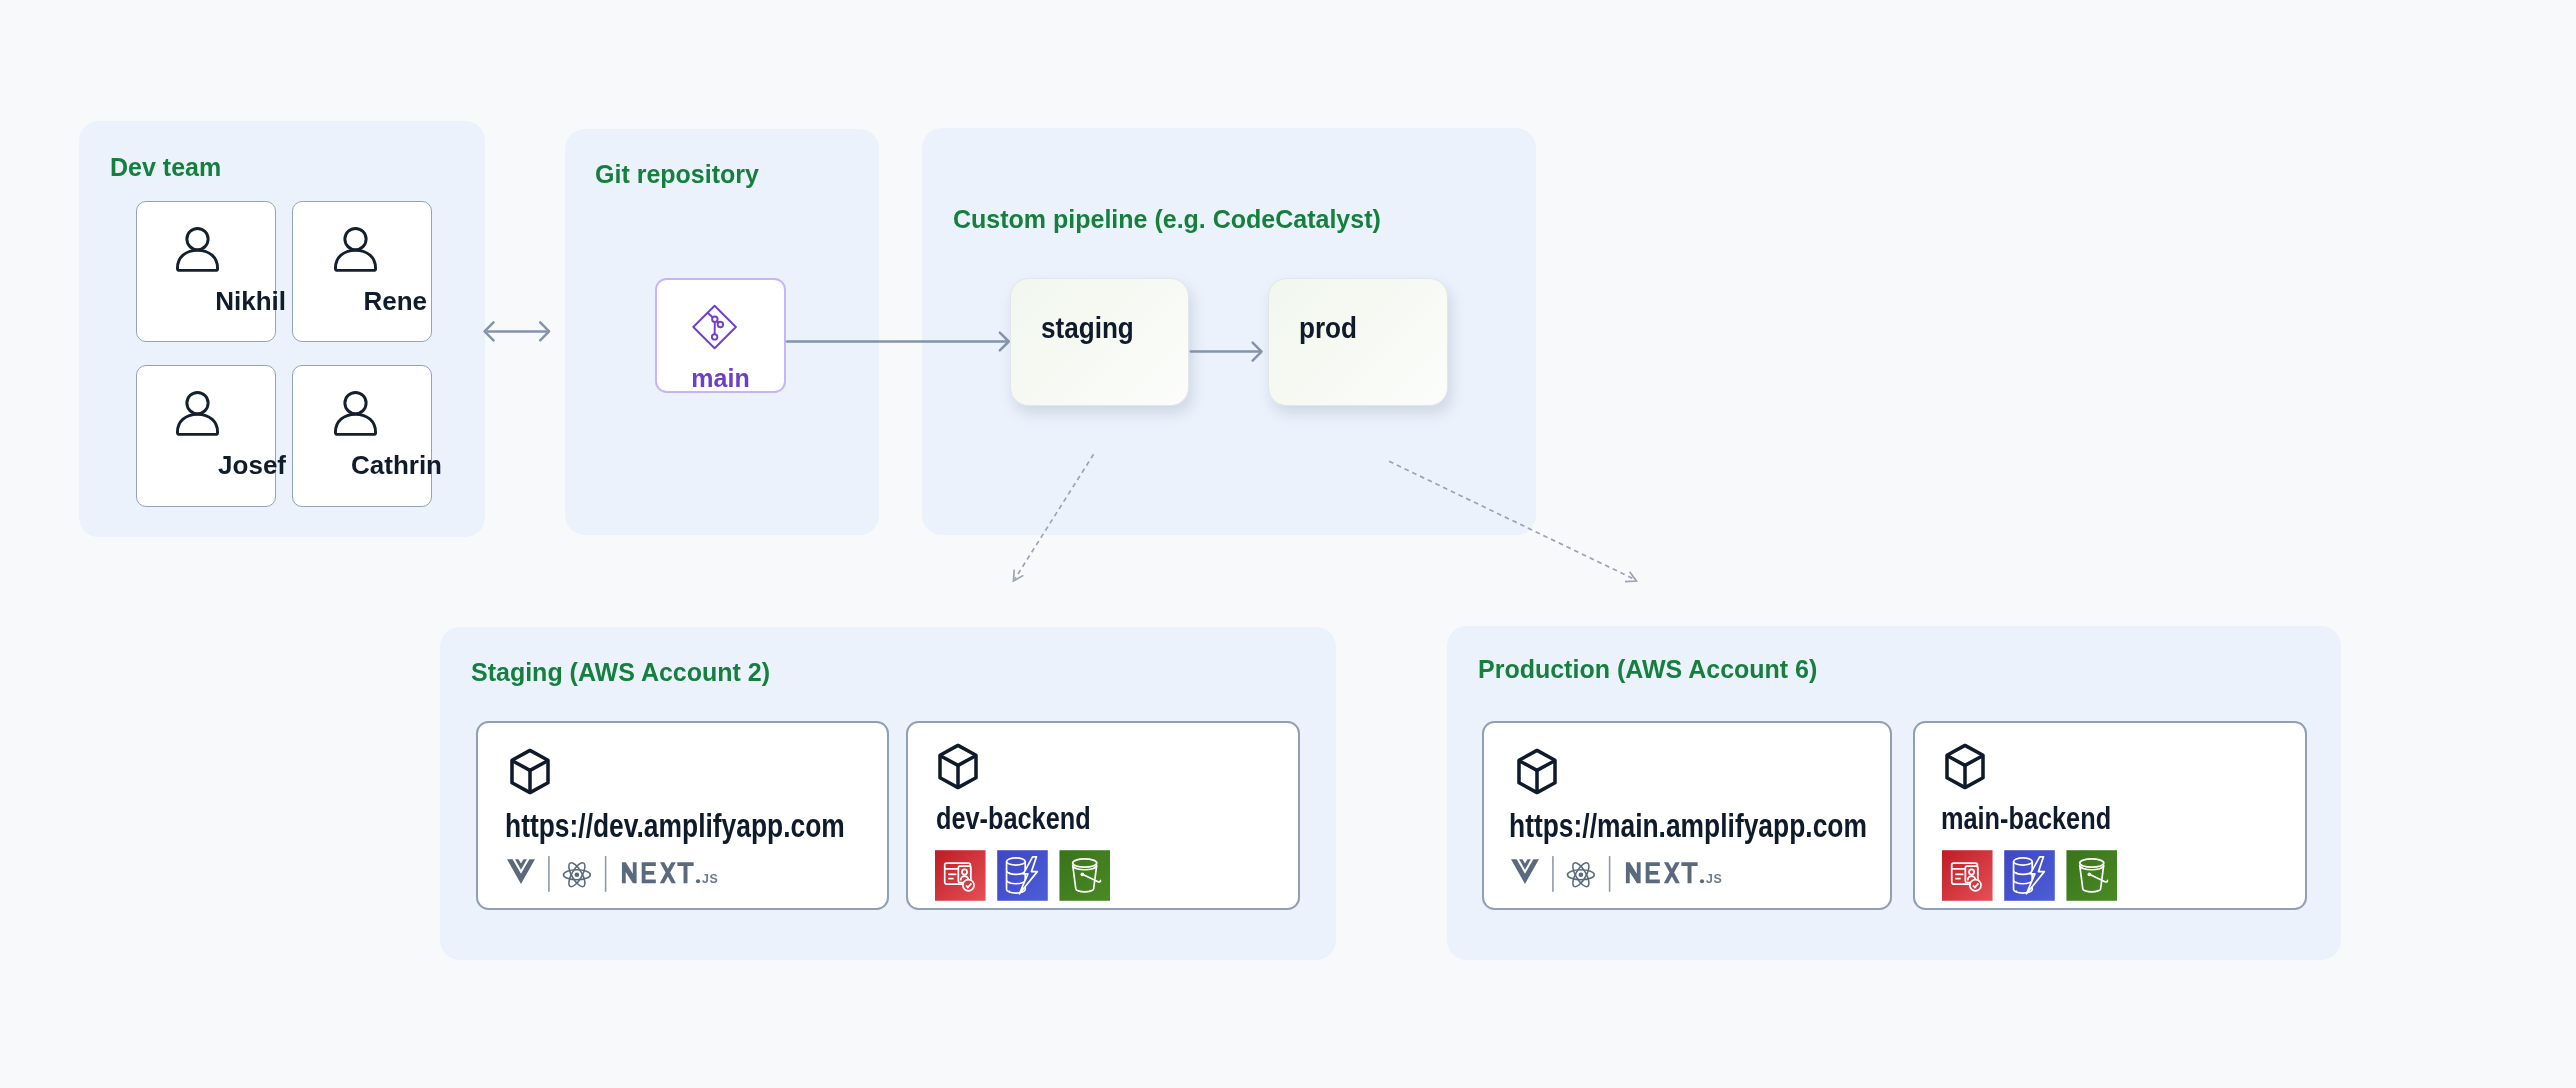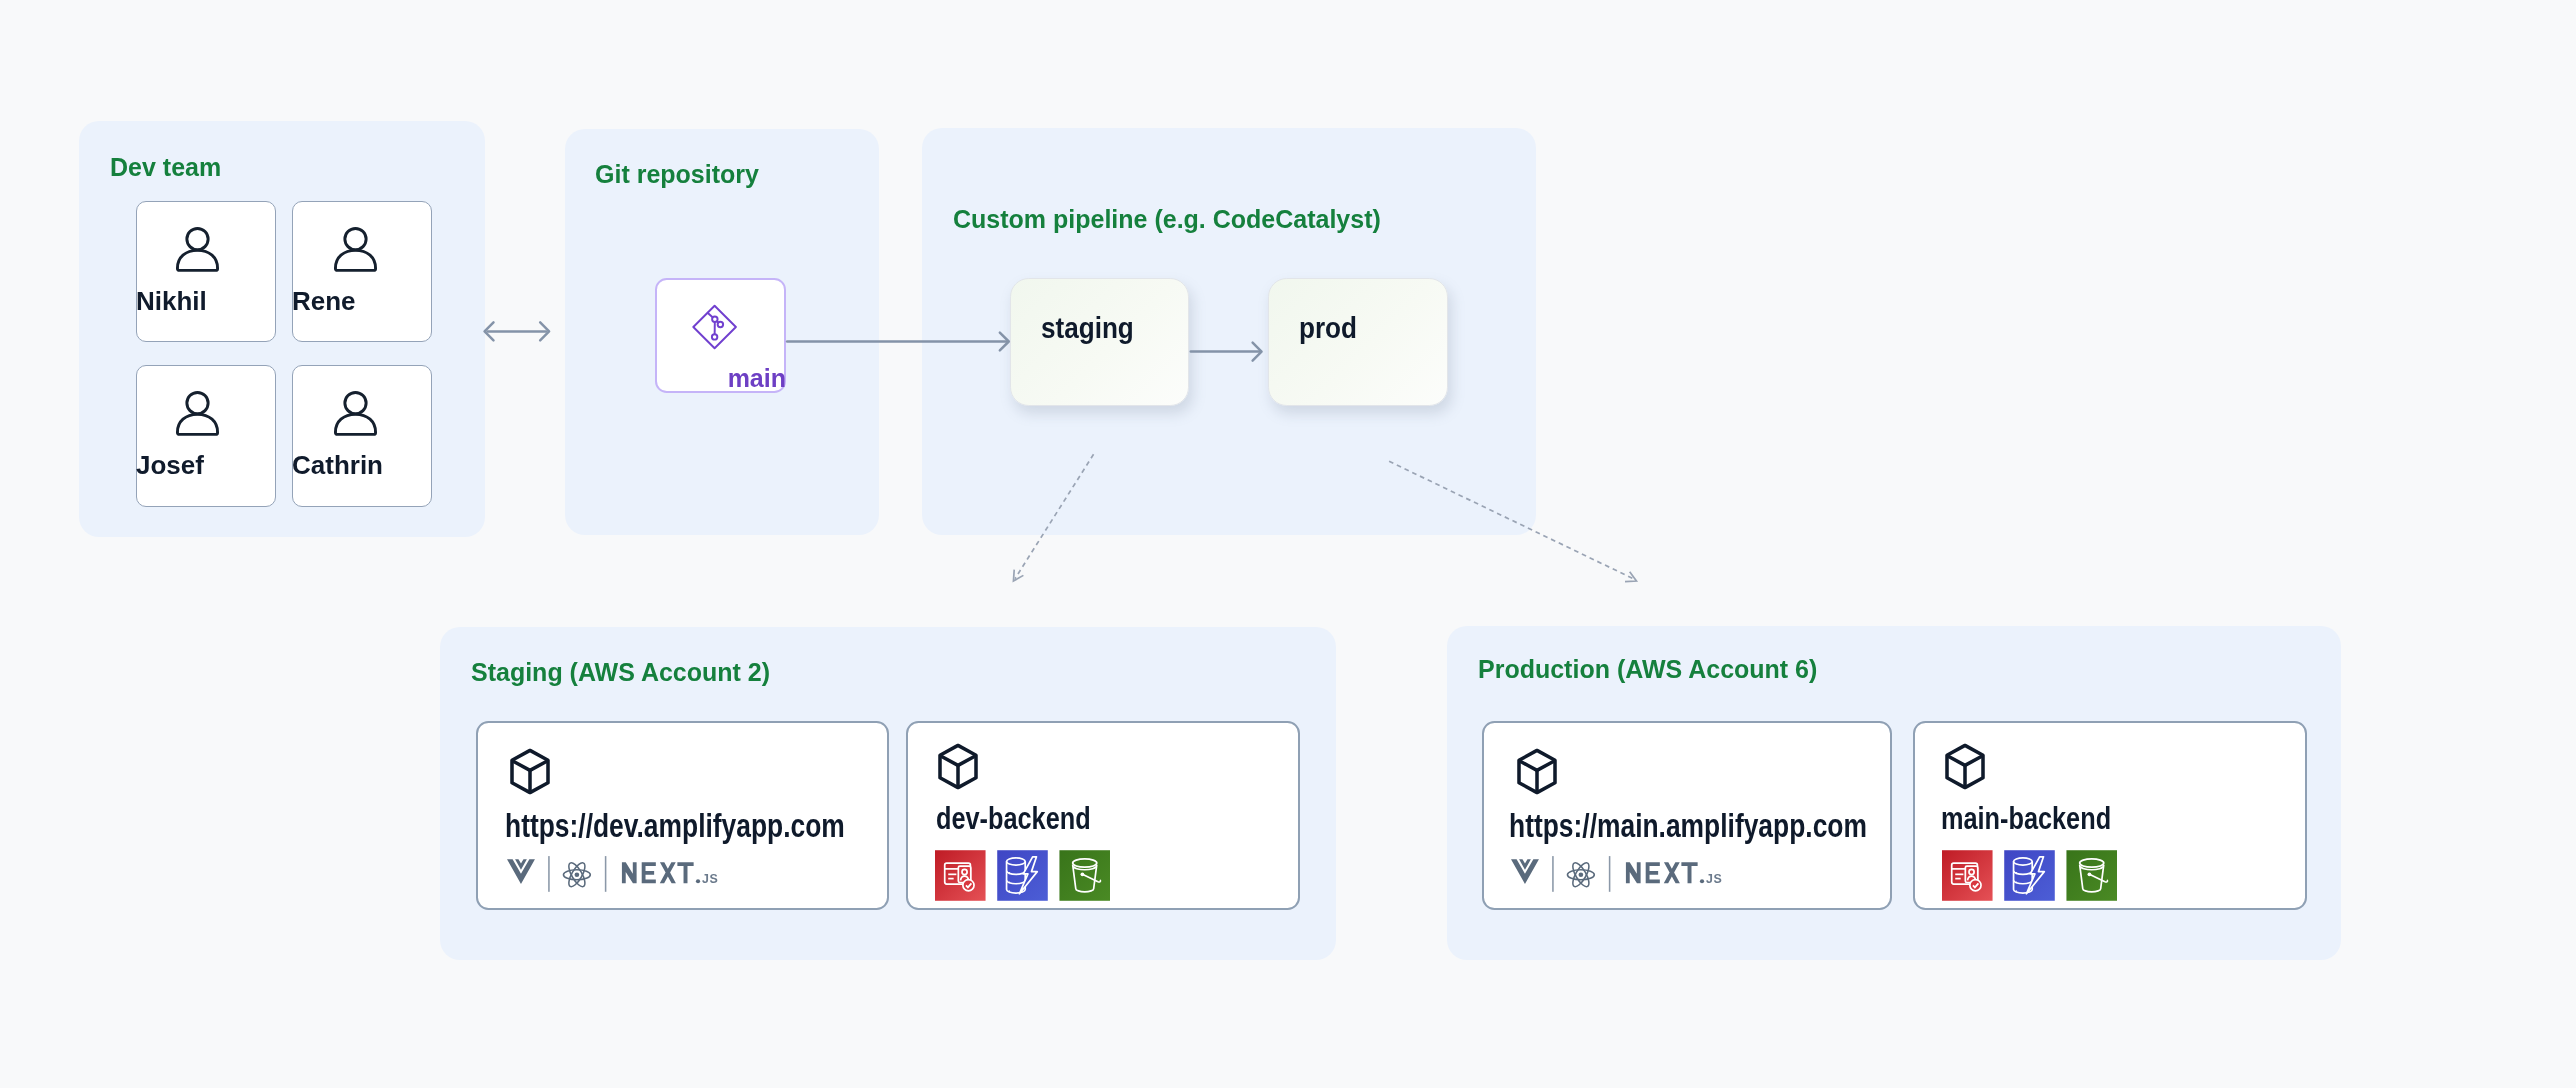--- a/index.html
+++ b/index.html
@@ -2,21 +2,21 @@
 <html style="font-size:12.4px"><head>
 <meta charset="utf-8">
 <style>
   html,body{margin:0;padding:0;}
   body{width:2576px;height:1089px;position:relative;background:#f8f9fa;
        font-family:"Liberation Sans",sans-serif;overflow:hidden;}
   .panel{position:absolute;background:#ebf2fc;border-radius:20px;}
   .phead{position:absolute;color:#15803d;font-size:25px;font-weight:bold;white-space:nowrap;line-height:1;}
   .card{position:absolute;background:#ffffff;border:1.6px solid #94a3b8;border-radius:10px;box-sizing:border-box;}
   .bigcard{position:absolute;background:#ffffff;border:2.3px solid #8fa0b4;border-radius:12.4px;box-sizing:border-box;}
-  .pname{position:absolute;color:#101b2c;font-size:26px;font-weight:bold;text-align:left;line-height:1;width:100%;}
+  .pname{position:absolute;color:#101b2c;font-size:26px;font-weight:bold;text-align:right;line-height:1;width:100%;padding-left:10px;}
   .stage{position:absolute;background:linear-gradient(135deg,#f1f7ee 0%,#f7faf4 55%,#fcfdfb 100%);
          border:1.6px solid #e2e5e9;border-radius:18.7px;box-sizing:border-box;
          box-shadow:3.1px 7.8px 12.4px rgba(113,128,150,0.22);}
   .stagetxt{position:absolute;color:#0f1a2b;font-size:29px;font-weight:bold;line-height:1;transform:scaleX(0.9);transform-origin:0 0;}
   .bigtxt{position:absolute;color:#0f1a2b;font-size:33px;font-weight:bold;line-height:1;white-space:nowrap;}
   .mainbox{position:absolute;left:655px;top:278px;width:131px;height:115px;background:#fff;
            border:2.3px solid #c5b4f8;border-radius:11.7px;box-sizing:border-box;}
   svg{position:absolute;display:block;}
 </style>
 </head>
@@ -74,21 +74,21 @@
     <g stroke="#7140cf" stroke-width="2.5" fill="none">
   <path d="M29 2.2 L56.3 29.5 L29 56.8 L1.7 29.5 Z" stroke-linejoin="round"></path>
   <line x1="19.6" y1="10.8" x2="29.3" y2="19.6"></line>
   <line x1="29.3" y1="19.6" x2="29" y2="42.2"></line>
   <line x1="29.3" y1="19.6" x2="36.4" y2="26.2"></line>
   <circle cx="29.3" cy="19.6" r="3.5" fill="#ffffff"></circle>
   <circle cx="36.4" cy="26.2" r="3.5" fill="#ffffff"></circle>
   <circle cx="29" cy="42.2" r="3.5" fill="#ffffff"></circle>
 </g>
   </svg>
-<div style="position:absolute;left:655px;top:366px;width:131px;text-align:right;color:#6d3fc4;font-size:25px;font-weight:bold;line-height:1;">main</div>
+<div style="position:absolute;left:655px;top:366px;width:131px;text-align:center;color:#6d3fc4;font-size:25px;font-weight:bold;line-height:1;">main</div>
 
 <div class="stage" style="left:1010px;top:278px;width:179px;height:128px;"></div>
 <div class="stage" style="left:1268px;top:278px;width:180px;height:128px;"></div>
 <div class="stagetxt" style="left:1041px;top:314px;">staging</div>
 <div class="stagetxt" style="left:1299px;top:314px;">prod</div>
 
 <svg id="arrows" style="left:0;top:0;" width="2576" height="1089" viewBox="0 0 3312 1400">
 
   <g stroke="#8493a8" stroke-width="3.2" fill="none" stroke-linecap="round" stroke-linejoin="round">
     <line x1="627" y1="426" x2="702" y2="426"></line>

